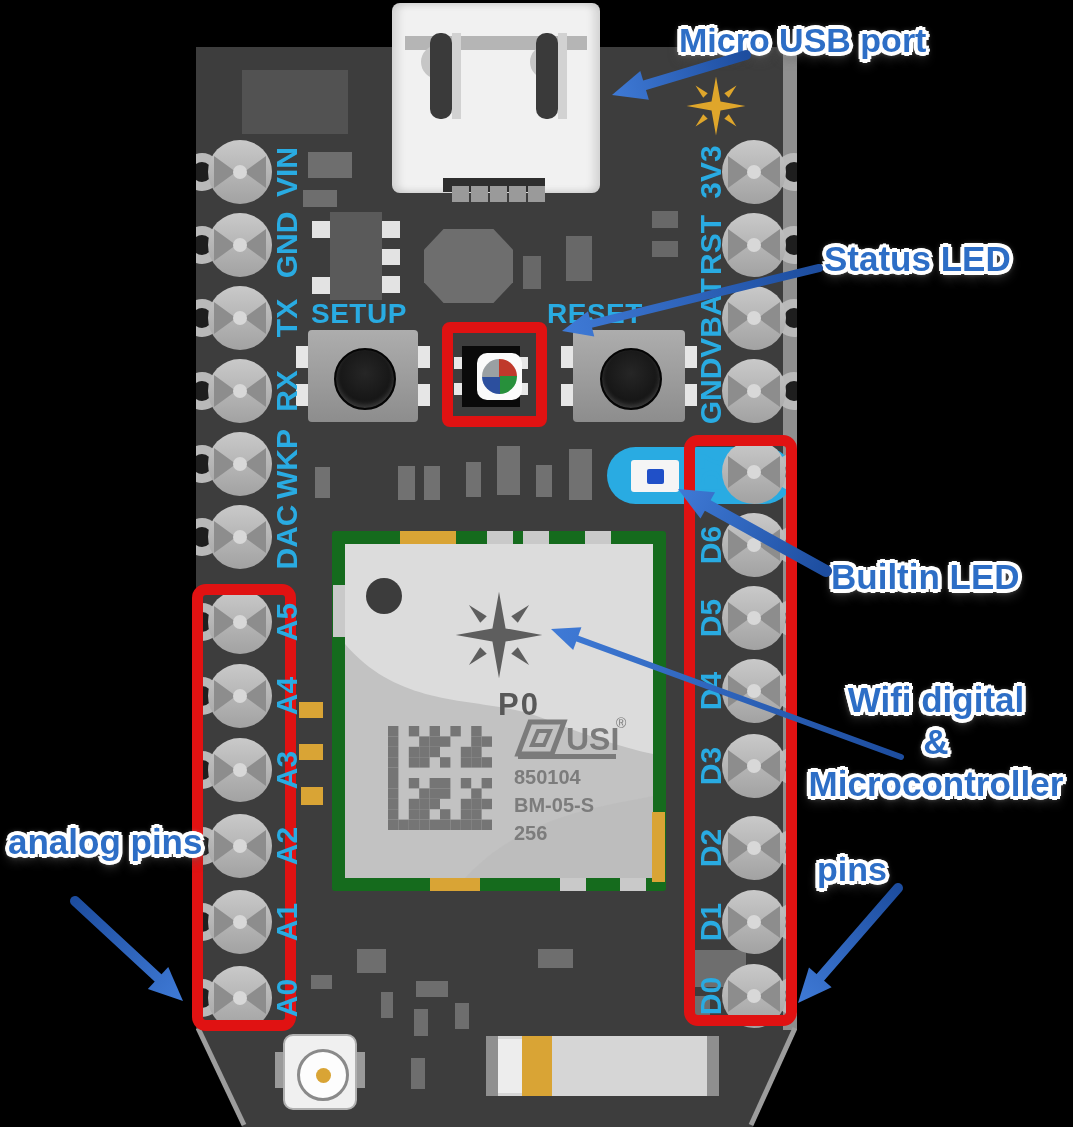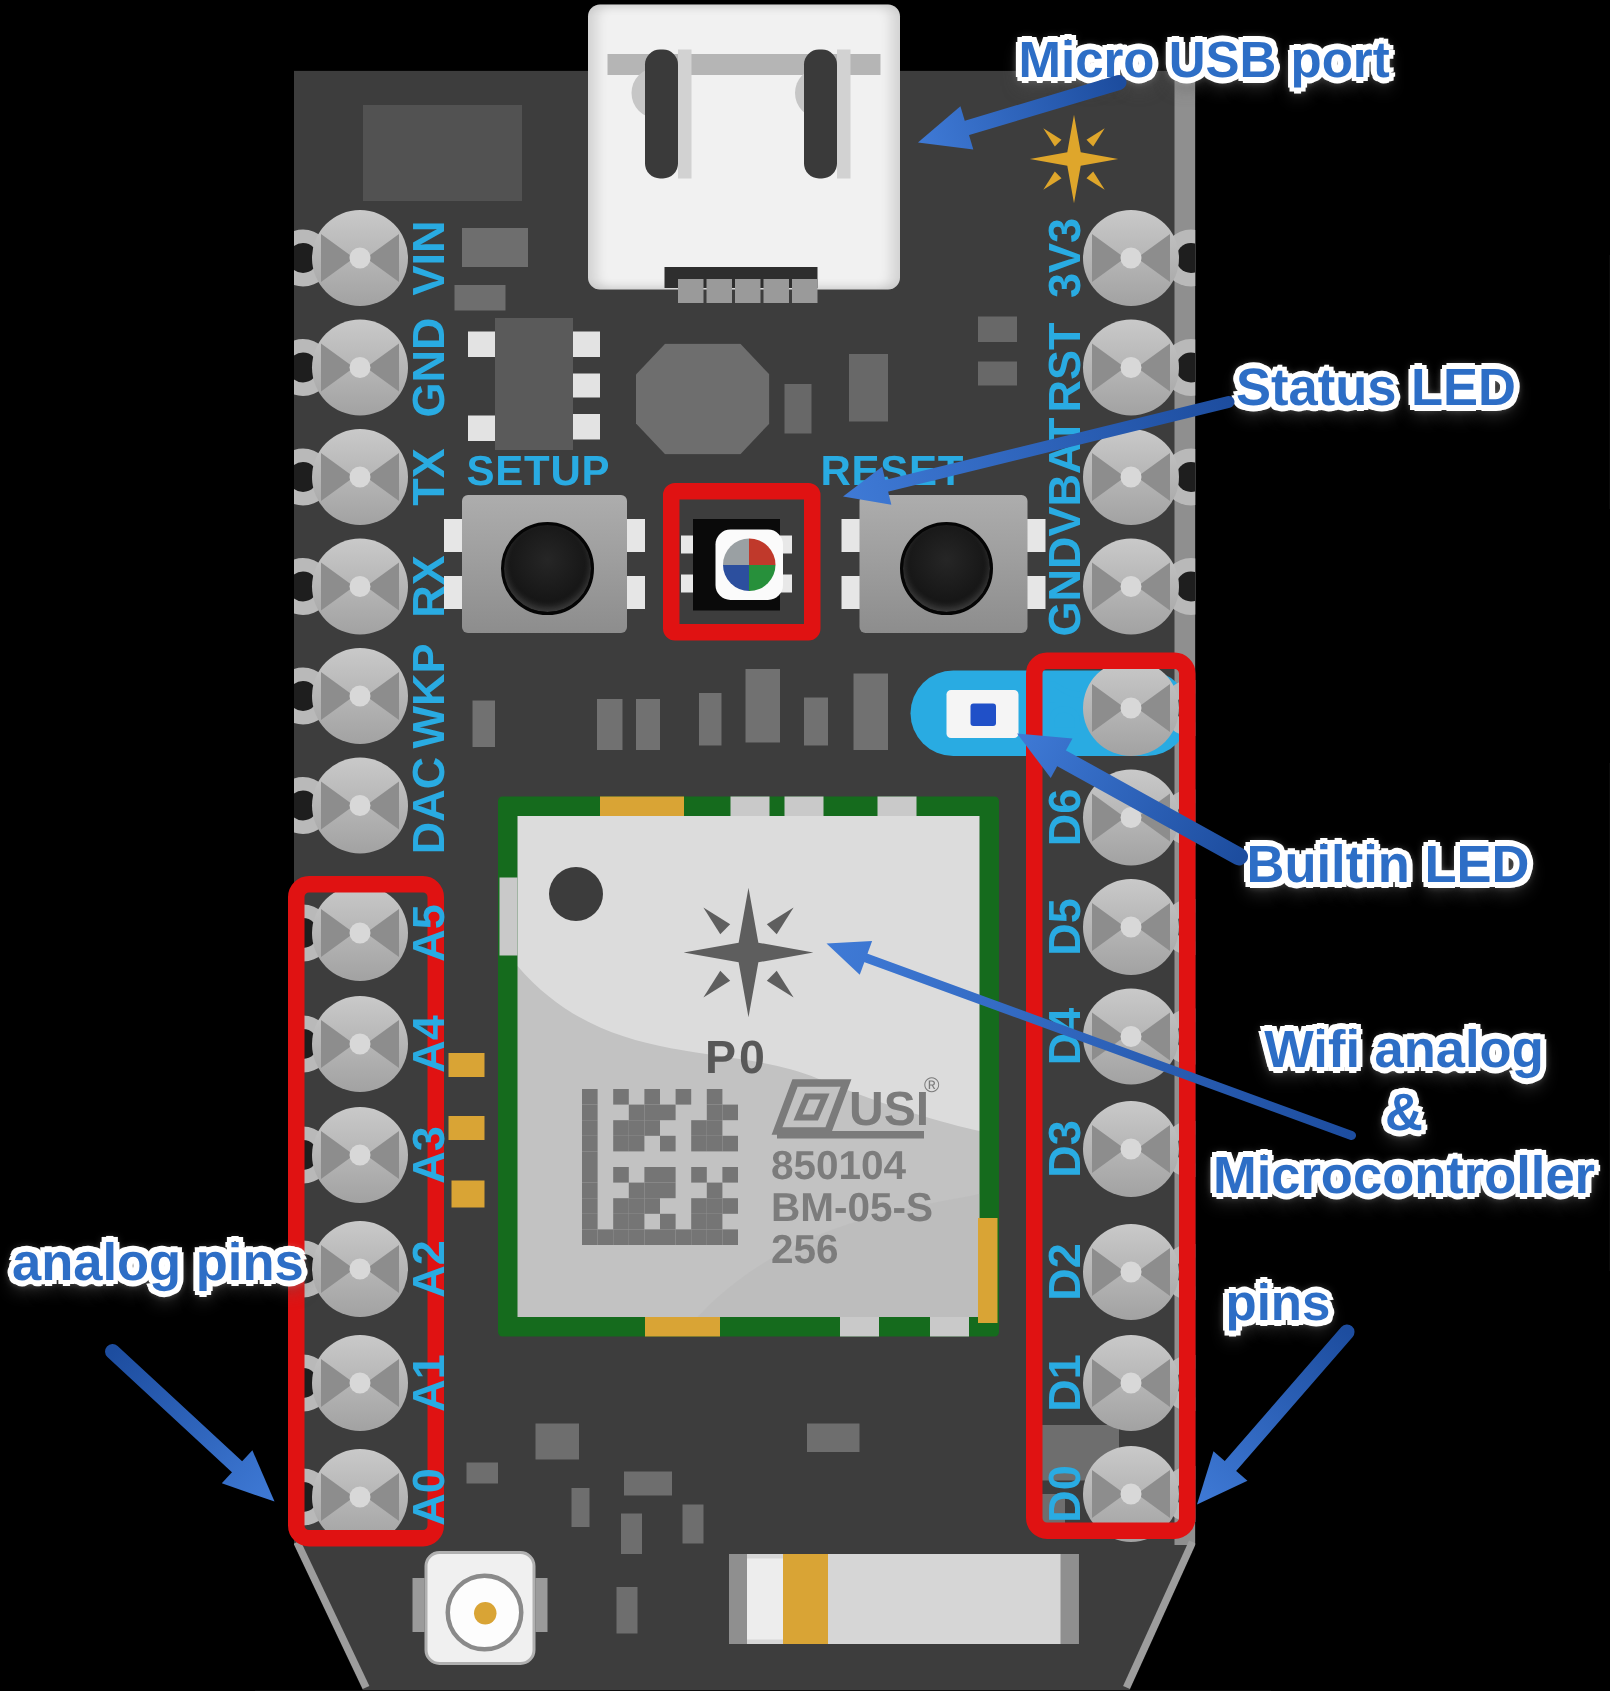--- a/index.html
+++ b/index.html
@@ -44,23 +44,23 @@
   
   .led-pill{position:absolute;left:607px;top:447px;width:186px;height:57px;border-radius:29px;background:#29abe2;}
   .led-die{position:absolute;left:24px;top:13px;width:48px;height:32px;background:#f5f5f5;border-radius:3px;
            display:flex;align-items:center;justify-content:center;}
   .led-die-core{width:17px;height:15px;background:#2050c8;border-radius:2px;}
 
   
   .module{position:absolute;left:332px;top:531px;width:334px;height:360px;background:#156b1d;border-radius:3px;}
   .module-shield{position:absolute;left:13px;top:13px;width:308px;height:334px;background:#c2c2c2;overflow:hidden;}
   .module-dot{position:absolute;left:34px;top:47px;width:36px;height:36px;border-radius:50%;background:#3c3c3c;}
-  .module-chipname{position:absolute;left:138px;top:156px;width:70px;text-align:left;
+  .module-chipname{position:absolute;left:138px;top:156px;width:70px;text-align:right;
                    font-size:31px;font-weight:700;color:#585858;letter-spacing:2px;}
-  .module-serial{position:absolute;left:182px;top:232px;font-size:27px;line-height:28px;font-weight:600;color:#7c7c7c;}
+  .module-serial{position:absolute;left:182px;top:232px;font-size:20px;line-height:28px;font-weight:600;color:#7c7c7c;}
 
   
   .hlbox{position:absolute;border:11px solid #e01212;box-sizing:border-box;}
 
   
   .pin-label{position:absolute;transform:translate(-50%,-50%) rotate(-90deg);
              font-size:30px;font-weight:700;color:#29abe2;white-space:nowrap;}
 
   
   .ufl{position:absolute;left:281px;top:1032px;width:80px;height:80px;}
@@ -541,21 +541,21 @@
       <div class="pin-label" style="left: 711px; top: 766px;">D3</div>
       <div class="pin-label" style="left: 711px; top: 848px;">D2</div>
       <div class="pin-label" style="left: 711px; top: 922px;">D1</div>
       <div class="pin-label" style="left: 711px; top: 996px;">D0</div>
     </div>
 
   <div class="callout" style="left:824px;top:239px">Status LED</div>
   <div class="callout" style="left:679px;top:21px;font-size:34px">Micro USB port</div>
   <div class="callout" style="left:831px;top:557px">Builtin LED</div>
   <div class="callout" style="left:802px;top:679px;width:268px;text-align:center;line-height:42px">
-    <div>Wifi analog</div>
+    <div>Wifi digital</div>
     <div>&amp;</div>
     <div>Microcontroller</div>
   </div>
   <div class="callout" style="left:8px;top:823px;line-height:38px">
     <div>analog pins</div>
   </div>
   <div class="callout" style="left:817px;top:849px;font-size:34px;line-height:40px">
     <div>pins</div>
   </div>
 

